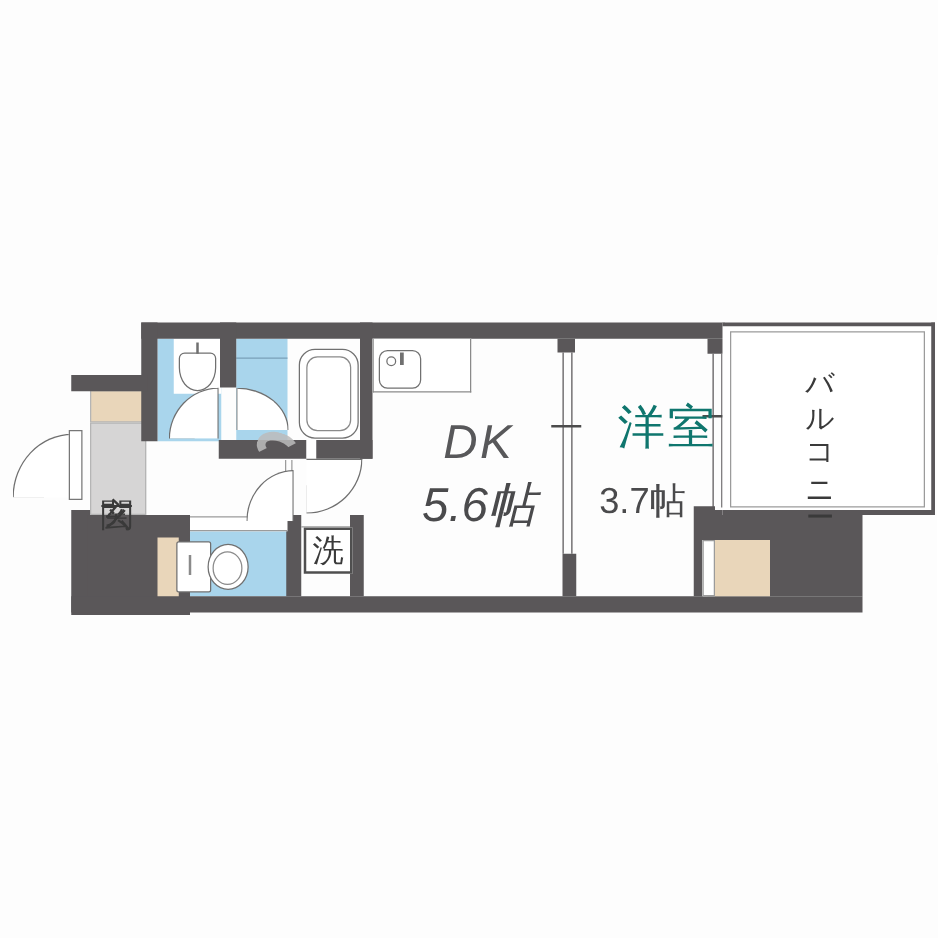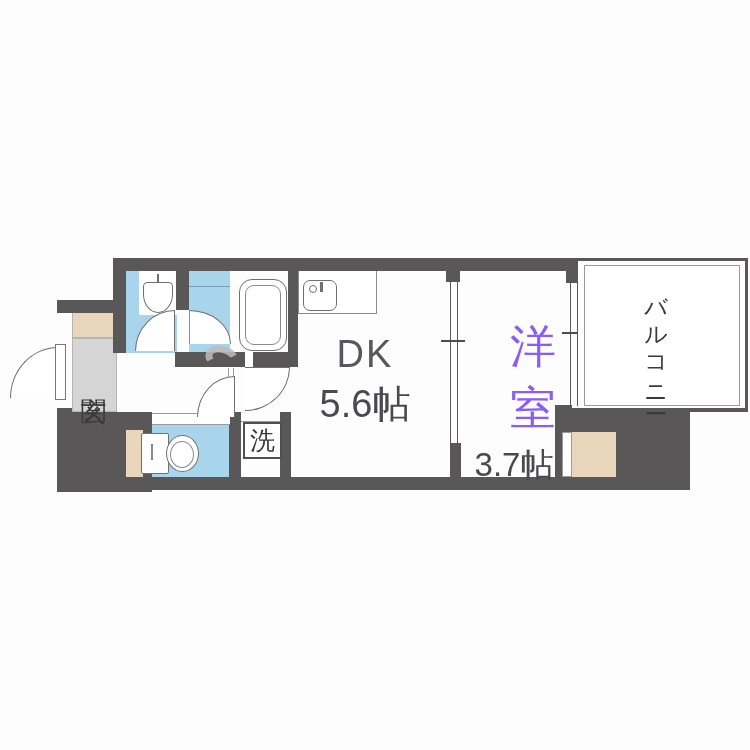--- a/index.html
+++ b/index.html
@@ -14,22 +14,22 @@
   .tile{background:#d6d5d5;border:1px solid #b5b5b5;box-sizing:border-box;}
   .whitebox{background:#ffffff;}
   .fixture{background:#ffffff;border:1.5px solid #707070;box-sizing:border-box;}
   .fixture-inner{background:transparent;border:1px solid #8a8a8a;box-sizing:border-box;}
   .arc{background:#ffffff;box-sizing:border-box;}
   .label{position:absolute;color:#3a3a3a;display:flex;align-items:center;justify-content:center;}
   .vtext{writing-mode:vertical-rl;text-orientation:mixed;}
   #dk-block,#western-block{position:absolute;text-align:center;color:#4a4a4c;}
   #dk-name{font-size:38px;letter-spacing:2px;color:#58585a;}
   #dk-size{font-size:38px;margin-top:3px;}
-  #western-name{font-size:46px;letter-spacing:2px;color:#8b5cf6;padding-left:40px;}
-  #western-size{font-size:33px;margin-top:3px;}
+  #western-name{font-size:38px;letter-spacing:2px;color:#0f766e;padding-left:40px;}
+  #western-size{font-size:29px;margin-top:14px;}
   #laundry-box{position:absolute;left:243px;top:422px;width:39px;height:37px;background:#fff;
                border:2px solid #4f4f4f;box-sizing:border-box;display:flex;align-items:center;
                justify-content:center;font-size:25px;color:#3a3a3a;}
   #balcony{position:absolute;left:578px;top:258px;width:170px;height:154px;background:#ffffff;
            border-top:3px solid #5a5759;border-right:3px solid #5a5759;border-bottom:4px solid #5a5759;
            box-sizing:border-box;}
   #balcony-inner{position:absolute;left:584px;top:265px;width:156px;height:141px;
                  border:1px solid #9b9b9b;box-sizing:border-box;}
   #watermark{position:absolute;left:205px;top:346px;width:34px;height:24px;border:7px solid #bcbcbc;
              border-right-color:transparent;border-bottom-color:transparent;border-radius:50%;
@@ -107,21 +107,21 @@
 
   <span class="r fixture" style="left:141px;top:433px;width:28px;height:41px;border-radius:2px;"></span>
   <span class="r" style="left:151px;top:444px;width:2px;height:16px;background:#8a8a8a;"></span>
   <span class="r fixture" style="left:166px;top:435px;width:33px;height:37px;border-radius:50%;"></span>
   <span class="r fixture-inner" style="left:170px;top:441px;width:24px;height:27px;border-radius:50%;"></span>
 
   <span id="watermark"></span>
 
   <div class="label vtext" style="left:72px;top:344px;width:45px;height:70px;font-size:26px;letter-spacing:3px;">玄関</div>
 
-  <div id="dk-block" style="left:290px;top:333px;width:150px;">
+  <div id="dk-block" style="left:308px;top:333px;width:150px;font-style:italic;">
     <div id="dk-name">DK</div>
     <div id="dk-size">5.6帖</div>
   </div>
 
   <div id="western-block" style="left:450px;top:316px;width:128px;">
     <div id="western-name">洋室</div>
     <div id="western-size">3.7帖</div>
   </div>
 
   <div class="label vtext" style="left:642px;top:272px;width:30px;height:142px;font-size:23px;letter-spacing:4px;">バルコニー</div>

